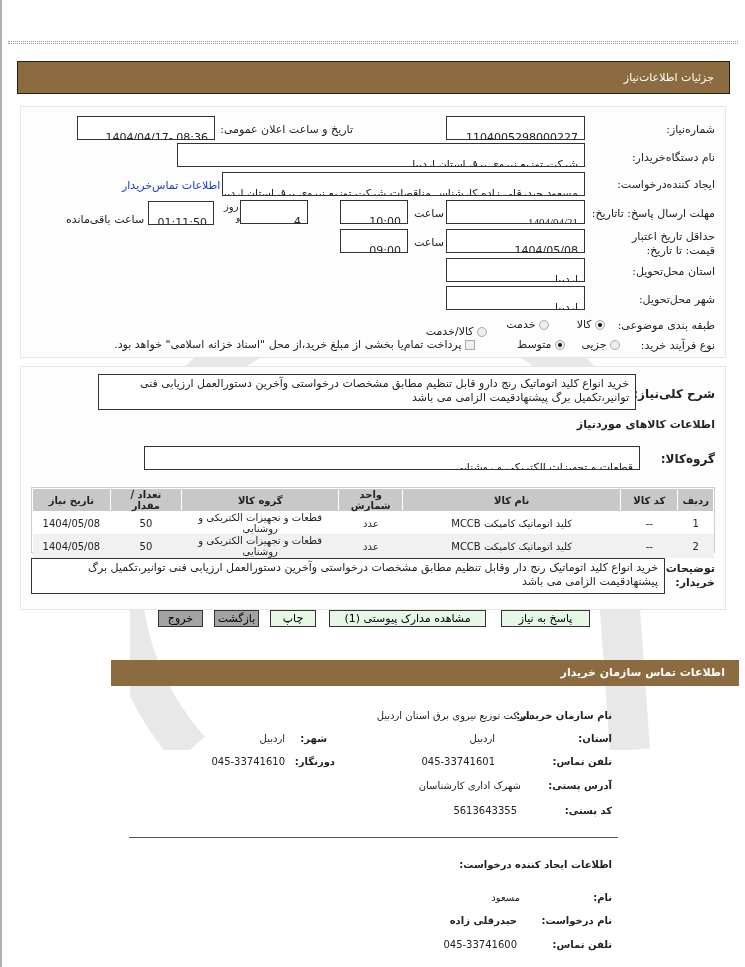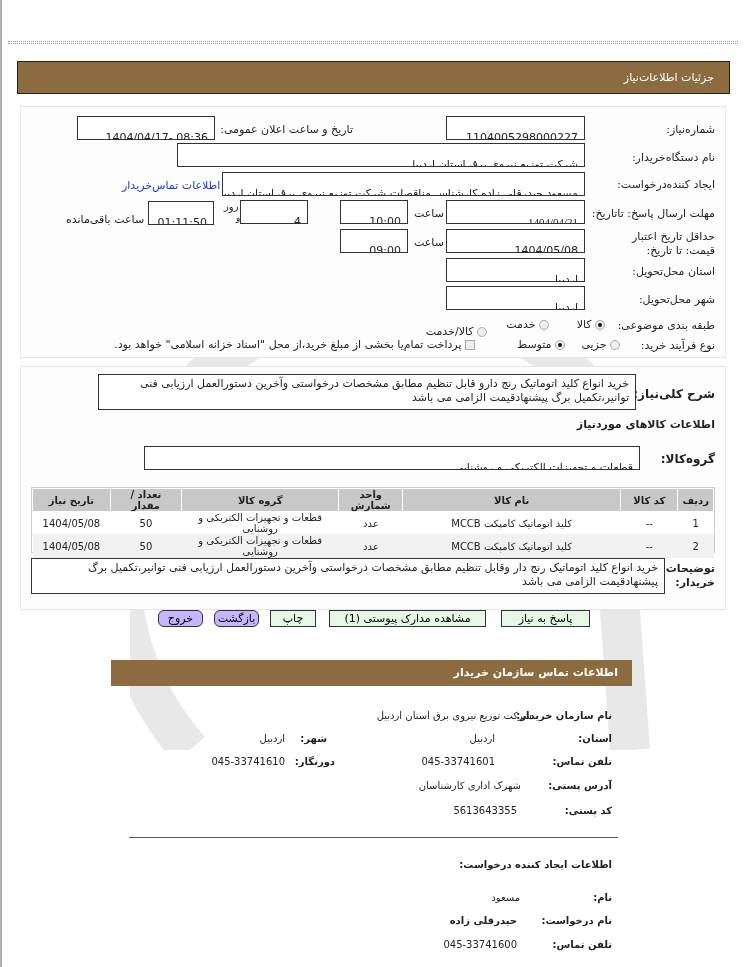--- a/index.html
+++ b/index.html
@@ -21,22 +21,22 @@
   .bold { font-weight: bold; }
   .watermark { position: absolute; pointer-events: none; color: rgba(200,200,200,0.45); }
   table.items { position: absolute; left: 32px; top: 488px; width: 682px; border-collapse: collapse; font-size: 10px; }
   table.items th { background: #c8c8c8; color: #222; font-weight: bold; height: 21px; border: 1px solid #fff; padding: 0 4px; }
   table.items td { height: 20px; padding: 0 4px; text-align: center; border-bottom: 1px solid #eee; }
   table.items tr.r1 td { background: #ffffff; }
   table.items tr.r2 td { background: #f1f1f1; }
   .tablewrap { position: absolute; left: 31px; top: 487px; width: 684px; height: 66px; border: 1px solid #ccc; }
   .btn { position: absolute; height: 17px; border: 1px solid #333; font-size: 11px; line-height: 14px; text-align: center; font-family: "DejaVu Sans", sans-serif; cursor: pointer; }
   .btn.green { background: #e6f7e6; }
-  .btn.red { background: #c4b5fd; border-radius: 6px; }
-  .section-bar { position: absolute; left: 111px; top: 660px; width: 521px; height: 26px; background: #8b6b3f; color: #fff; }
+  .btn.red { background: #a3a3a3; }
+  .section-bar { position: absolute; left: 111px; top: 660px; width: 628px; height: 26px; background: #8b6b3f; color: #fff; }
   .section-bar span { position: absolute; right: 14px; top: 6px; font-weight: bold; font-size: 11px; }
   .ci-lbl { position: absolute; font-weight: bold; font-size: 10px; white-space: nowrap; }
   .ci-val { position: absolute; font-size: 10px; white-space: nowrap; }
   .hr { position: absolute; left: 129px; top: 837px; width: 489px; height: 1px; background: #555; }
 </style>
 </head>
 <body>
 
 <div class="left-rule"></div>
 <div class="top-dots"></div>

